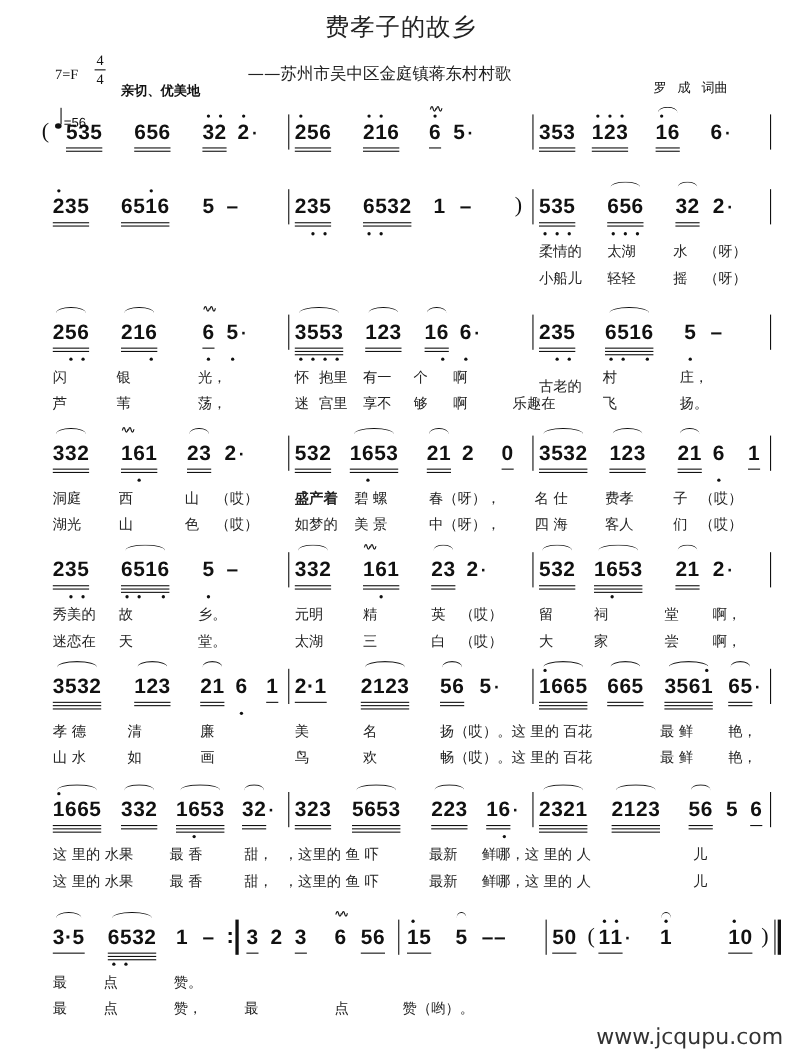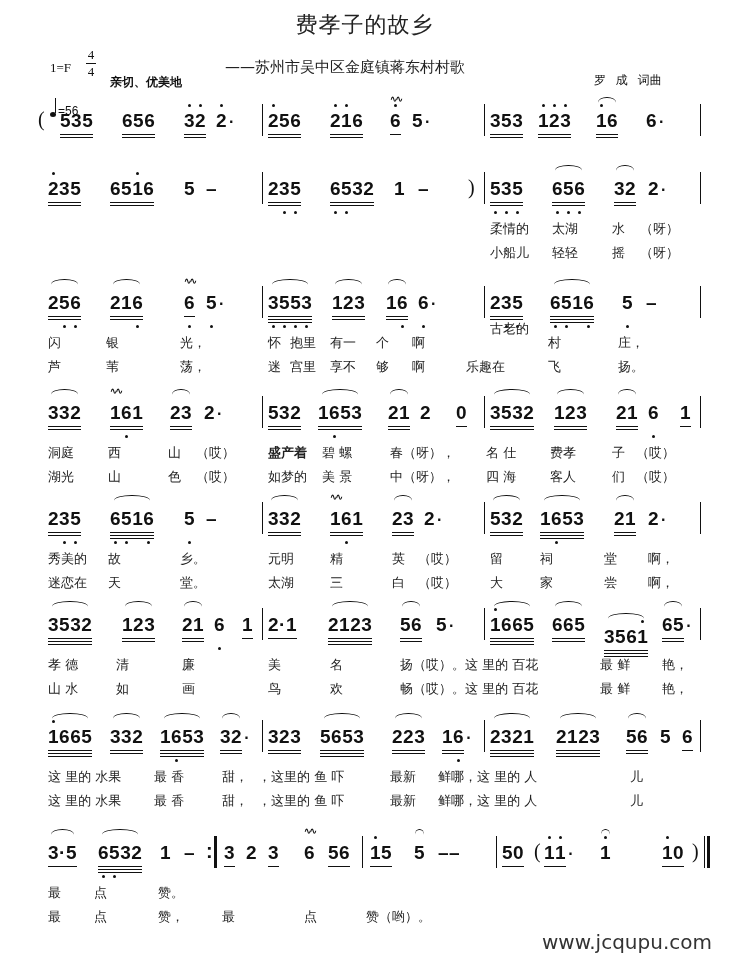--- a/index.html
+++ b/index.html
@@ -31,21 +31,21 @@
     .grp .slur { position: absolute; left: 10%; right: 10%; top: -13px; height: 10px; border-top: 1px solid #111; border-radius: 50% 50% 0 0; }
     .grp .trill { position: absolute; left: 0; top: -16px; font-size: 9px; font-weight: bold; letter-spacing: -2px; }
     .dot-after { font-size: 16px; margin-left: 2px; }
     .lyric { position: absolute; font-family: "DejaVu Sans", sans-serif; font-size: 13px; color: #222; white-space: nowrap; }
     .watermark { position: absolute; left: 542px; top: 930px; font-size: 20px; font-family: "DejaVu Sans", sans-serif; color: #333; }
   </style>
 </head>
 <body>
 
 <div class="title">费孝子的故乡</div>
-<div class="key">1=F</div>
+<div class="key">7=F</div>
 <div class="timesig">
   <span>4</span>
   <span class="bar"></span>
   <span>4</span>
 </div>
 <div class="tempo">
   <span class="qnote"></span><span>=56</span>
 </div>
 <div class="expr">亲切、优美地</div>
 <div class="subtitle">——苏州市吴中区金庭镇蒋东村村歌</div>
@@ -113,21 +113,21 @@
       <span class="grp" style="left: 622px;"><span style="position: relative; display: inline-block;"><span class="d">5<span class="dn"></span></span></span></span>
       <span class="grp" style="left: 646px;"><span style="position: relative; display: inline-block;"><span class="d">–</span></span></span>
       <span class="lyric" style="left: 48px; top: 52px;">闪</span>
       <span class="lyric" style="left: 106px; top: 52px;">银</span>
       <span class="lyric" style="left: 180px; top: 52px;">光，</span>
       <span class="lyric" style="left: 268px; top: 52px;">怀</span>
       <span class="lyric" style="left: 290px; top: 52px;">抱里</span>
       <span class="lyric" style="left: 330px; top: 52px;">有一</span>
       <span class="lyric" style="left: 376px; top: 52px;">个</span>
       <span class="lyric" style="left: 412px; top: 52px;">啊</span>
-      <span class="lyric" style="left: 490px; top: 38px;">古老的</span>
+      <span class="lyric" style="left: 490px; top: 60px;">古老的</span>
       <span class="lyric" style="left: 548px; top: 52px;">村</span>
       <span class="lyric" style="left: 618px; top: 52px;">庄，</span>
       <span class="lyric" style="left: 48px; top: 76px;">芦</span>
       <span class="lyric" style="left: 106px; top: 76px;">苇</span>
       <span class="lyric" style="left: 180px; top: 76px;">荡，</span>
       <span class="lyric" style="left: 268px; top: 76px;">迷</span>
       <span class="lyric" style="left: 290px; top: 76px;">宫里</span>
       <span class="lyric" style="left: 330px; top: 76px;">享不</span>
       <span class="lyric" style="left: 376px; top: 76px;">够</span>
       <span class="lyric" style="left: 412px; top: 76px;">啊</span>
@@ -223,21 +223,21 @@
       <span class="grp" style="left: 122px;"><span style="position: relative; display: inline-block;"><span class="d">1</span><span class="d">2</span><span class="d">3</span><span class="ul ul1"></span><span class="ul ul2"></span><span class="slur"></span></span></span>
       <span class="grp" style="left: 182px;"><span style="position: relative; display: inline-block;"><span class="d">2</span><span class="d">1</span><span class="ul ul1"></span><span class="ul ul2"></span><span class="slur"></span></span></span>
       <span class="grp" style="left: 214px;"><span style="position: relative; display: inline-block;"><span class="d">6<span class="dn"></span></span></span></span>
       <span class="grp" style="left: 242px;"><span style="position: relative; display: inline-block;"><span class="d">1</span><span class="ul ul1"></span></span></span>
       <span class="grp" style="left: 268px;"><span style="position: relative; display: inline-block;"><span class="d">2</span><span class="d">·</span><span class="d">1</span><span class="ul ul1"></span></span></span>
       <span class="grp" style="left: 328px;"><span style="position: relative; display: inline-block;"><span class="d">2</span><span class="d">1</span><span class="d">2</span><span class="d">3</span><span class="ul ul1"></span><span class="ul ul2"></span><span class="ul ul3"></span><span class="slur"></span></span></span>
       <span class="grp" style="left: 400px;"><span style="position: relative; display: inline-block;"><span class="d">5</span><span class="d">6</span><span class="ul ul1"></span><span class="ul ul2"></span><span class="slur"></span></span></span>
       <span class="grp" style="left: 436px;"><span style="position: relative; display: inline-block;"><span class="d">5</span></span><span class="dot-after">·</span></span>
       <span class="grp" style="left: 490px;"><span style="position: relative; display: inline-block;"><span class="d">1<span class="up"></span></span><span class="d">6</span><span class="d">6</span><span class="d">5</span><span class="ul ul1"></span><span class="ul ul2"></span><span class="ul ul3"></span><span class="slur"></span></span></span>
       <span class="grp" style="left: 552px;"><span style="position: relative; display: inline-block;"><span class="d">6</span><span class="d">6</span><span class="d">5</span><span class="ul ul1"></span><span class="ul ul2"></span><span class="slur"></span></span></span>
-      <span class="grp" style="left: 604px;"><span style="position: relative; display: inline-block; margin-top: 12px;"><span class="d">3</span><span class="d">5</span><span class="d">6</span><span class="d">1<span class="up"></span></span><span class="ul ul1"></span><span class="ul ul2"></span><span class="ul ul3"></span><span class="slur"></span></span></span>
+      <span class="grp" style="left: 604px;"><span style="position: relative; display: inline-block;"><span class="d">3</span><span class="d">5</span><span class="d">6</span><span class="d">1<span class="up"></span></span><span class="ul ul1"></span><span class="ul ul2"></span><span class="ul ul3"></span><span class="slur"></span></span></span>
       <span class="grp" style="left: 662px;"><span style="position: relative; display: inline-block;"><span class="d">6</span><span class="d">5</span><span class="ul ul1"></span><span class="ul ul2"></span><span class="slur"></span></span><span class="dot-after">·</span></span>
       <span class="lyric" style="left: 48px; top: 52px;">孝 德</span>
       <span class="lyric" style="left: 116px; top: 52px;">清</span>
       <span class="lyric" style="left: 182px; top: 52px;">廉</span>
       <span class="lyric" style="left: 268px; top: 52px;">美</span>
       <span class="lyric" style="left: 330px; top: 52px;">名</span>
       <span class="lyric" style="left: 400px; top: 52px;">扬（哎）。这 里的 百花</span>
       <span class="lyric" style="left: 600px; top: 52px;">最 鲜</span>
       <span class="lyric" style="left: 662px; top: 52px;">艳，</span>
       <span class="lyric" style="left: 48px; top: 76px;">山 水</span>

